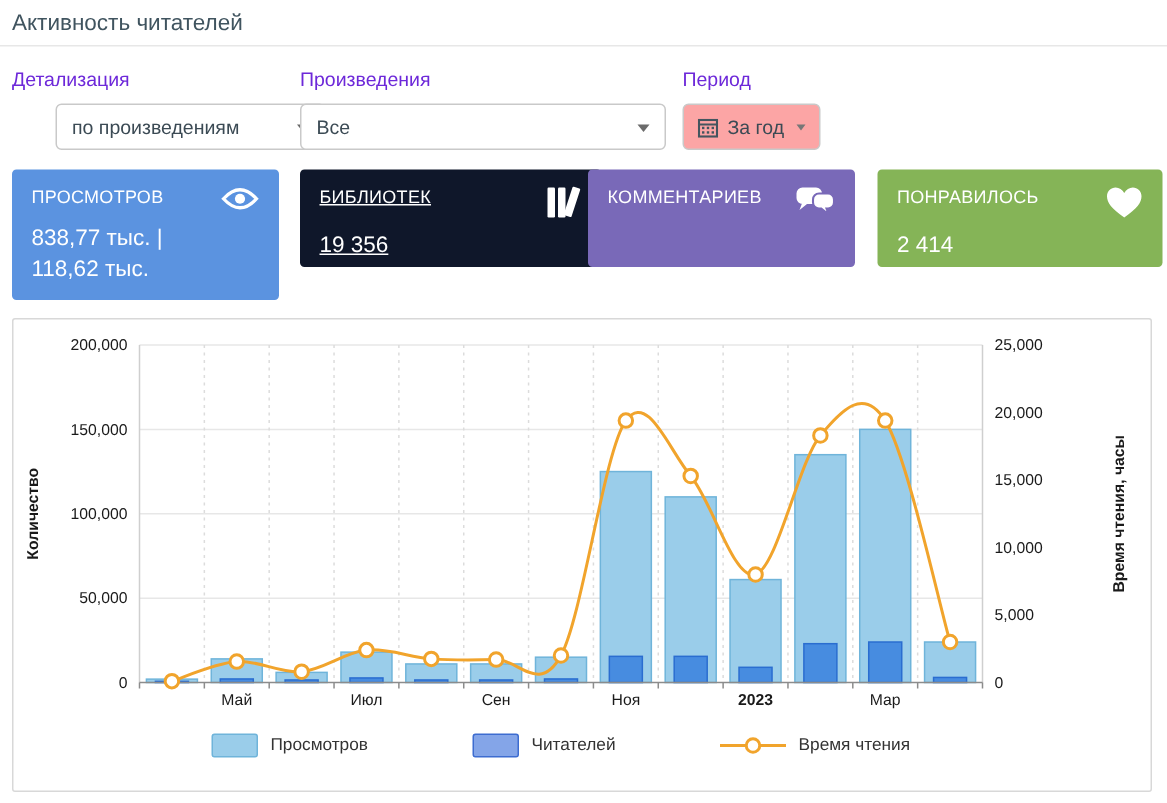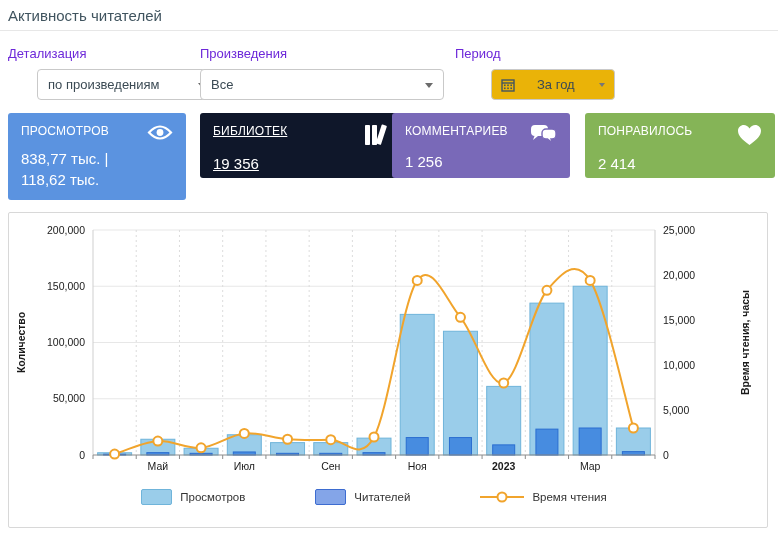--- a/index.html
+++ b/index.html
@@ -8,22 +8,22 @@
   .abs{position:absolute;}
   
   #page-title{left:8px;top:7px;font-size:15px;color:#40545f;}
   #header-divider{left:0;top:30px;width:778px;border-top:1px solid #e7e7e7;height:0;}
   
   .filter-label{font-size:13px;color:#6d28d9;}
   .selectbox{height:29px;line-height:29px;background:#fff;border:1px solid #c9c9c9;border-radius:4px;
              font-size:13px;color:#3b4a54;padding:0 26px 0 10px;box-sizing:content-box;cursor:pointer;}
   .caret{position:absolute;right:10px;top:13px;width:0;height:0;border-left:4.5px solid transparent;
          border-right:4.5px solid transparent;border-top:5px solid #6b6b6b;}
-  #period-btn{height:29px;background:#eab308;border:1px solid #c9c9c9;border-radius:4px;display:flex;
-              align-items:center;padding:0 9px;gap:22px;font-size:13px;color:#3b4a54;cursor:pointer;margin-left:36px;}
+  #period-btn{height:29px;background:#fca5a5;border:1px solid #c9c9c9;border-radius:4px;display:flex;
+              align-items:center;padding:0 9px;gap:6px;font-size:13px;color:#3b4a54;cursor:pointer;}
   #period-btn .pcaret{width:0;height:0;border-left:3.5px solid transparent;border-right:3.5px solid transparent;
               border-top:4px solid #777;margin-left:2px;}
   
   .card{border-radius:3px;color:#fff;padding:11px 13px;box-sizing:border-box;}
   .card-top{display:flex;justify-content:space-between;align-items:flex-start;}
   .card-label{font-size:12px;letter-spacing:.2px;}
   .card-value{font-size:15px;margin-top:7px;line-height:21px;}
   
   #chart-panel{left:8px;top:212px;width:760px;height:316px;border:1px solid #d8d8d8;border-radius:2px;
                box-sizing:border-box;background:#fff;}
@@ -106,21 +106,20 @@
 </div>
 
 <div class="abs card" style="left:392px;top:113px;width:178px;height:65px;background:#7969b8;">
   <div class="card-top">
     <span class="card-label">КОММЕНТАРИЕВ</span>
     <svg width="27" height="20" viewBox="0 0 27 20">
       <path d="M1 5 a4 4 0 0 1 4-4 h9 a4 4 0 0 1 4 4 v3 a4 4 0 0 1 -4 4 h-6 l-5 4 1.5-4 H5 a4 4 0 0 1 -4-4 Z" fill="#fff"></path>
       <path d="M12 9 a4 4 0 0 1 4-4 h6 a4 4 0 0 1 4 4 v2 a4 4 0 0 1 -4 4 h-1 l1.5 4 -5-4 h-1.5 a4 4 0 0 1 -4-4 Z" fill="#fff" stroke="#7969b8" stroke-width="1.4"></path>
     </svg>
   </div>
-  <div class="card-value">1 256</div>
 </div>
 
 <div class="abs card" style="left:585px;top:113px;width:190px;height:65px;background:#85b457;">
   <div class="card-top">
     <span class="card-label">ПОНРАВИЛОСЬ</span>
     <svg width="25" height="22" viewBox="0 0 25 22">
       <path d="M12.5 21 C 4 15 1 11 1 6.8 C 1 3.5 3.6 1 6.8 1 C 9 1 11.3 2.4 12.5 4.6 C 13.7 2.4 16 1 18.2 1 C 21.4 1 24 3.5 24 6.8 C 24 11 21 15 12.5 21 Z" fill="#fff"></path>
     </svg>
   </div>
   <div class="card-value">2 414</div>

